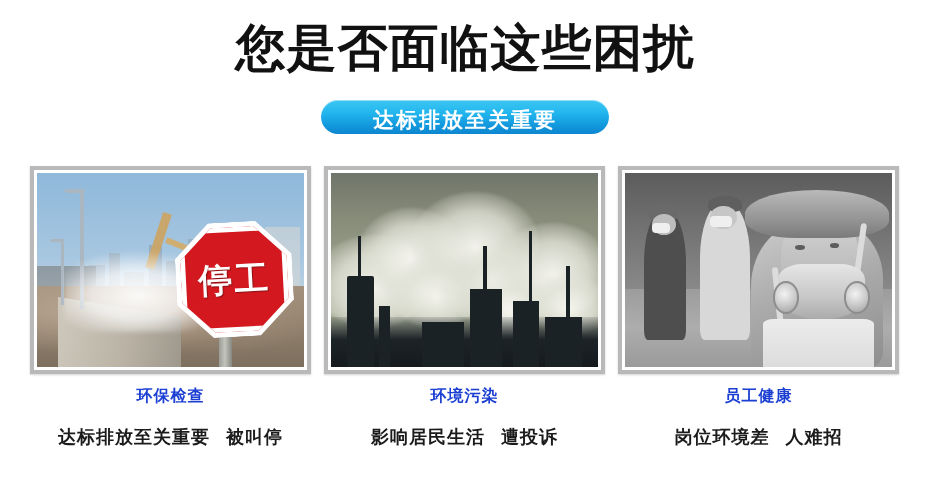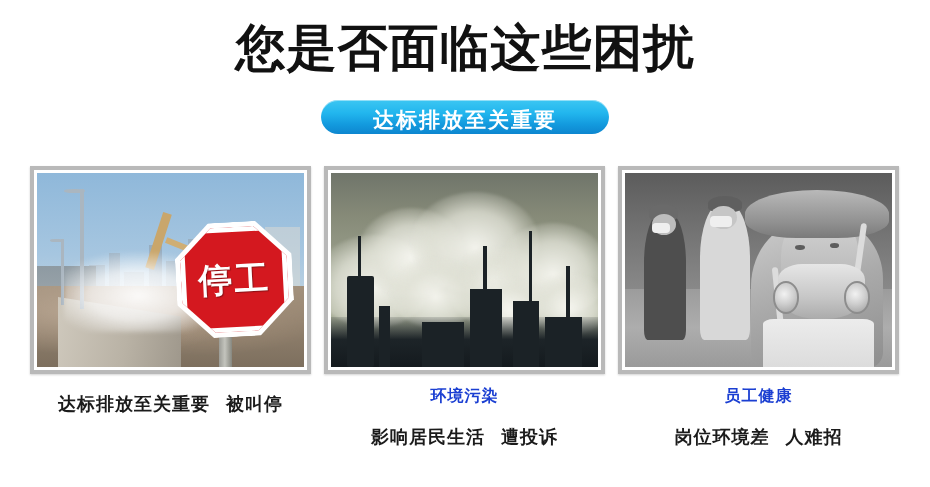--- a/index.html
+++ b/index.html
@@ -311,20 +311,21 @@
 
         <div class="sign-post"></div>
         <div class="stopsign">
           <div class="sign-oct-outer"></div>
           <div class="sign-oct">
             <span class="sign-text">停工</span>
           </div>
         </div>
       </div>
     </div>
+    <div class="cap-title">环保检查</div>
     <div class="cap-sub"><span>达标排放至关重要</span><span class="gap"></span><span>被叫停</span></div>
   </div>
 
   <div class="card card-2">
     <div class="photo-frame">
       <div class="photo">
         <div class="sky2"></div>
 
         <div class="plume" style="left:-6%;  top:32%; width:44%; height:48%;"></div>
         <div class="plume" style="left:10%;  top:18%; width:40%; height:46%;"></div>

